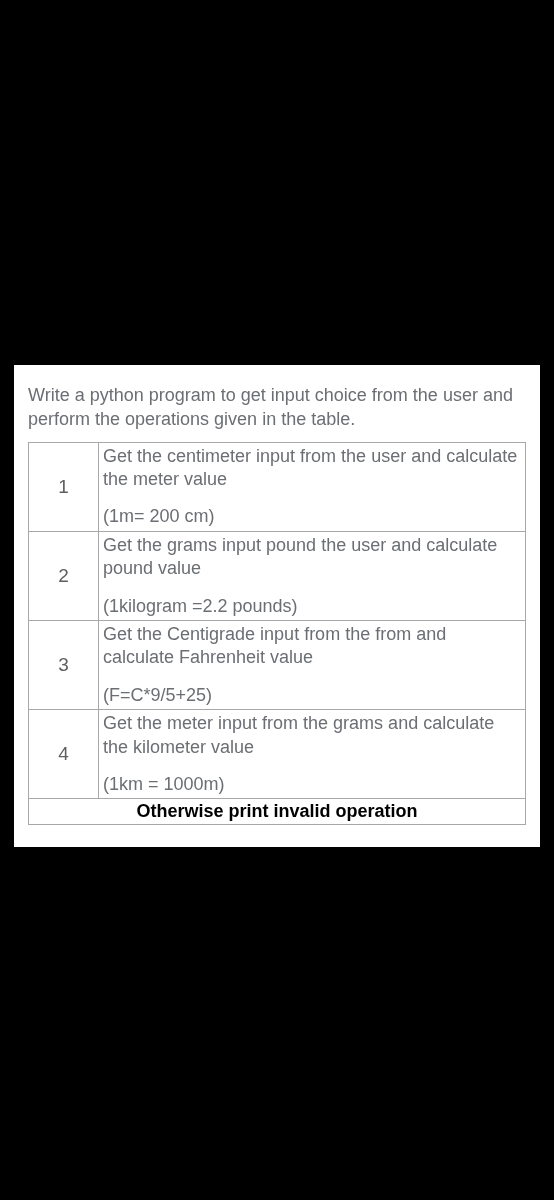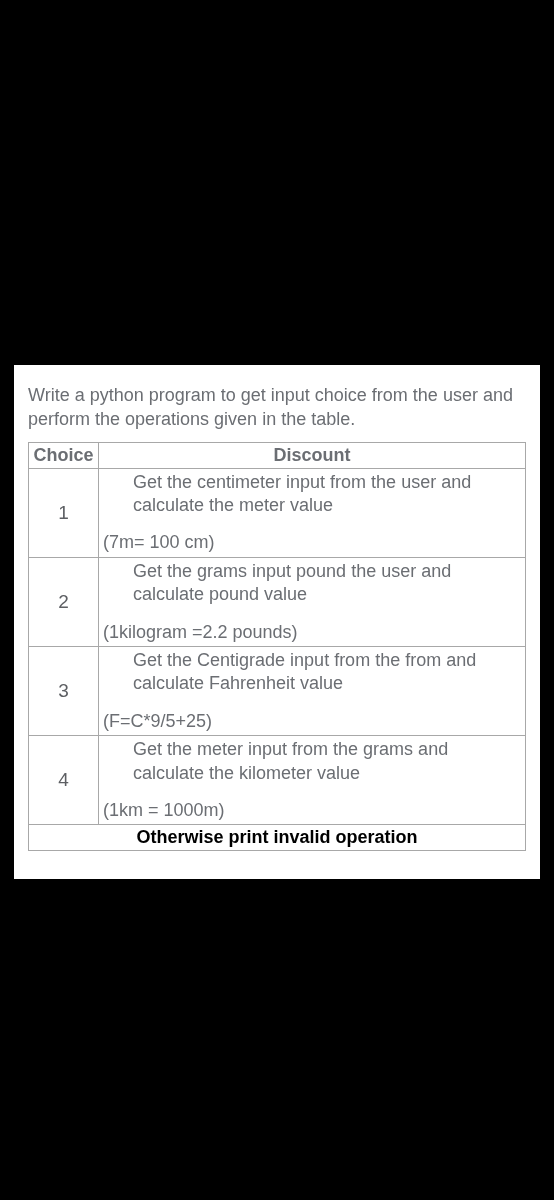--- a/index.html
+++ b/index.html
@@ -13,21 +13,21 @@
       background: #000000;
       font-family: Arial, Helvetica, sans-serif;
       position: relative;
     }
     .document-card {
       position: absolute;
       top: 365px;
       left: 14px;
       width: 526px;
       background: #ffffff;
-      padding: 18px 14px 28px 14px;
+      padding: 18px 14px 22px 14px;
     }
     .instruction-text {
       color: #6b6e73;
       font-size: 18px;
       line-height: 1.35;
       margin-bottom: 10px;
     }
     table {
       width: 100%;
       border-collapse: collapse;
@@ -56,51 +56,46 @@
       text-align: center;
       font-size: 19px;
       color: #5d5f63;
     }
     td.desc-cell {
       padding: 2px 4px 2px 4px;
       line-height: 1.3;
     }
     .desc-main {
       display: block;
-      margin-left: 30px;
     }
     .desc-formula {
       display: block;
       margin-top: 14px;
     }
     td.otherwise-cell {
       text-align: center;
       font-weight: bold;
       padding: 2px 4px;
       color: #000000;
     }
   </style>
 </head>
 <body>
 
 <div class="document-card">
   <p class="instruction-text">Write a python program to get input choice from the user and perform the operations given in the table.</p>
 
   <table>
     <tbody>
-        <tr>
-      <th class="choice-col">Choice</th>
-      <th class="discount-col">Discount</th>
-    </tr>
 
     <tr>
       <td class="num-cell">1</td>
       <td class="desc-cell">
         <span class="desc-main">Get the centimeter input from the user and calculate the meter value</span>
-        <span class="desc-formula">(7m= 100 cm)</span>
+        <span class="desc-formula">(1m= 200 cm)</span>
       </td>
     </tr>
 
     <tr>
       <td class="num-cell">2</td>
       <td class="desc-cell">
         <span class="desc-main">Get the grams input pound the user and calculate pound value</span>
         <span class="desc-formula">(1kilogram =2.2 pounds)</span>
       </td>
     </tr>

